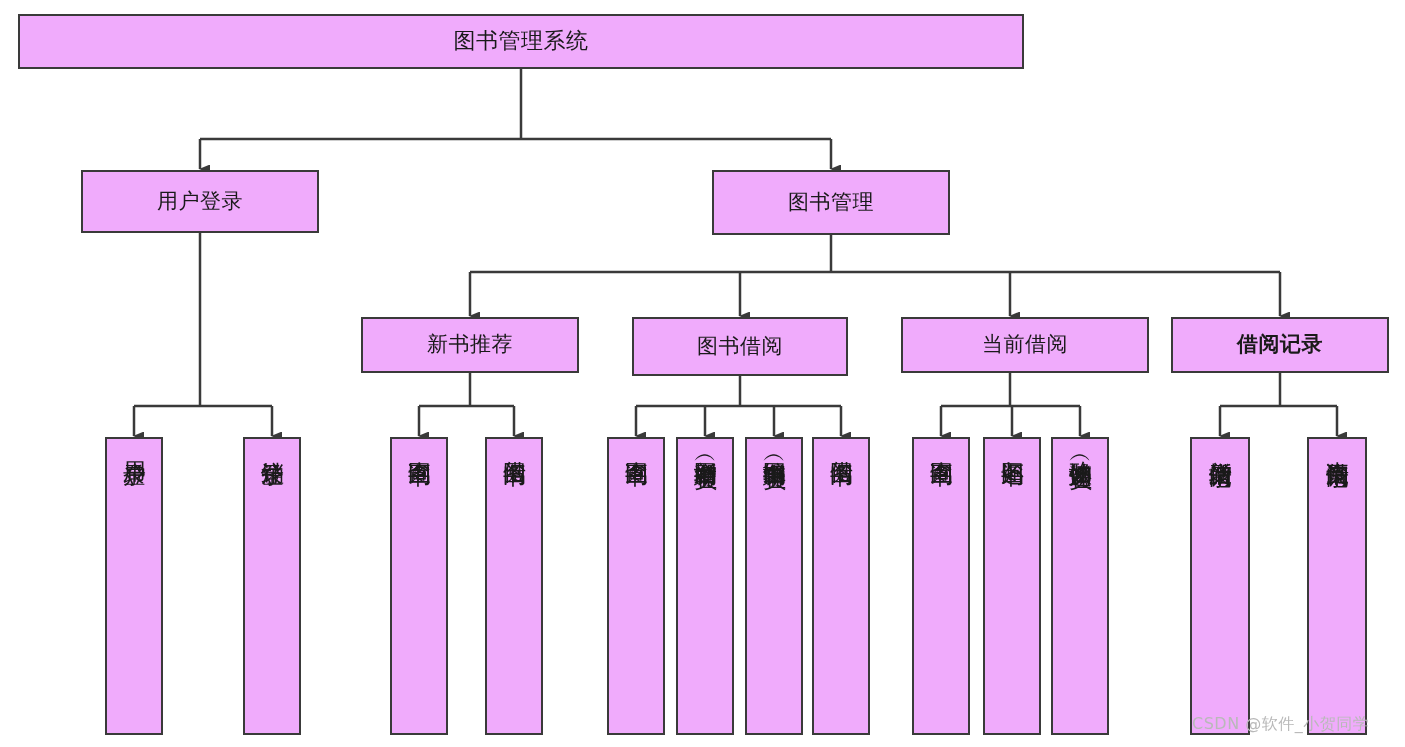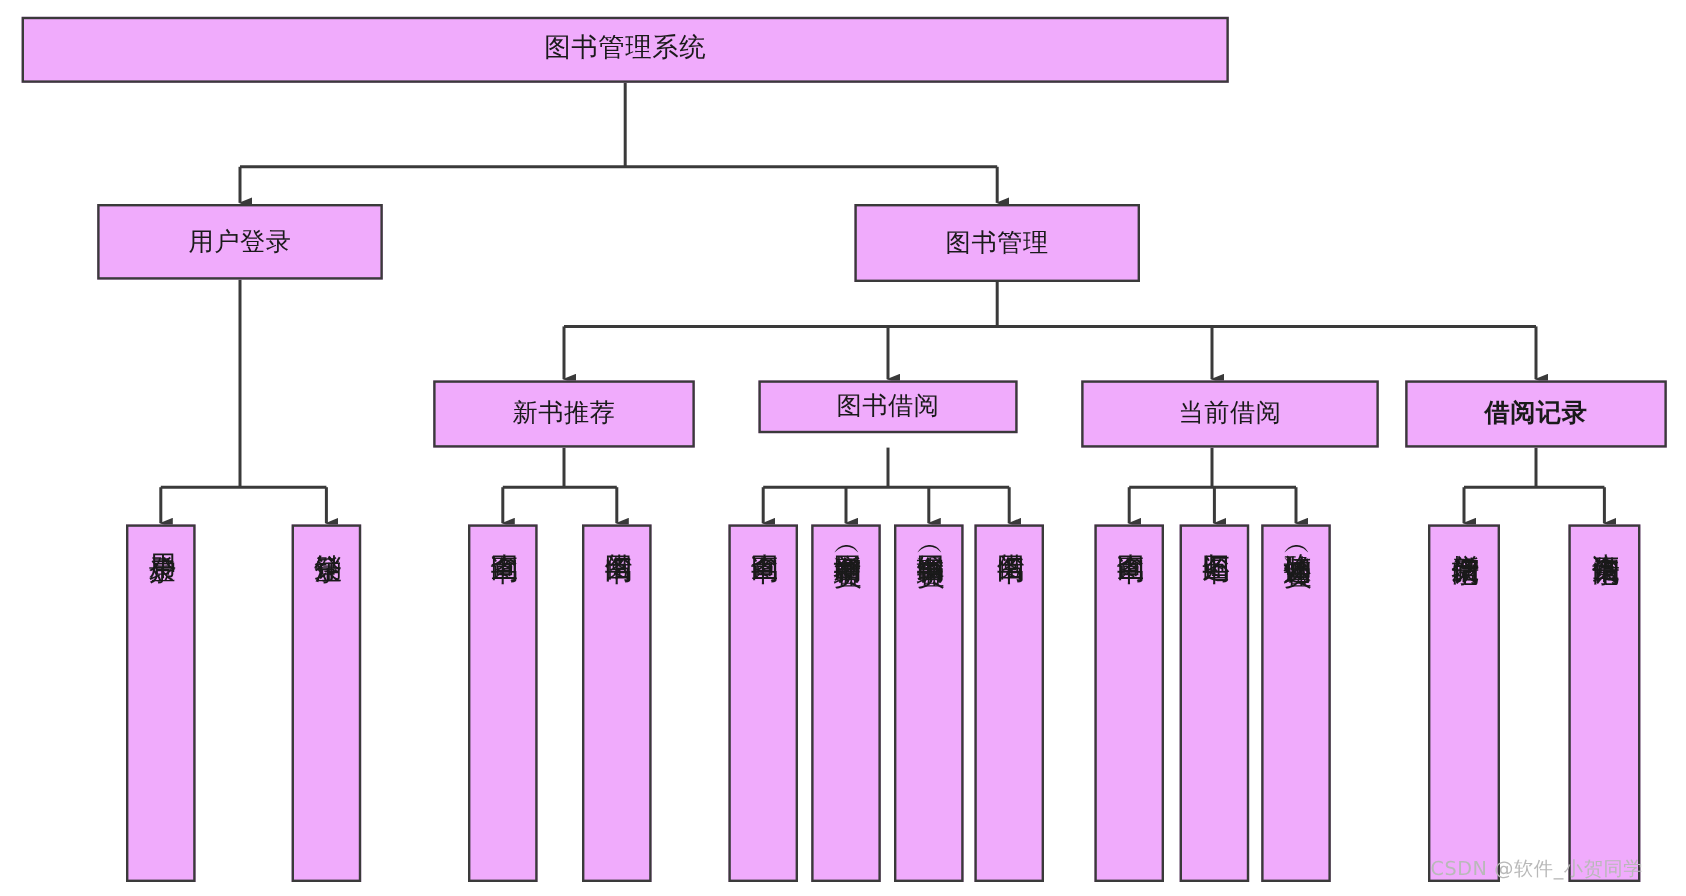--- a/index.html
+++ b/index.html
@@ -121,21 +121,21 @@
       </div>
       <div class="node horizontal" style="left: 81px; top: 170px; width: 238px; height: 63px;">
         <span class="node-label">用户登录</span>
       </div>
       <div class="node horizontal" style="left: 712px; top: 170px; width: 238px; height: 65px;">
         <span class="node-label">图书管理</span>
       </div>
       <div class="node horizontal" style="left: 361px; top: 317px; width: 218px; height: 56px;">
         <span class="node-label">新书推荐</span>
       </div>
-      <div class="node horizontal" style="left: 632px; top: 317px; width: 216px; height: 44px;">
+      <div class="node horizontal" style="left: 632px; top: 317px; width: 216px; height: 59px;">
         <span class="node-label">图书借阅</span>
       </div>
       <div class="node horizontal" style="left: 901px; top: 317px; width: 248px; height: 56px;">
         <span class="node-label">当前借阅</span>
       </div>
       <div class="node horizontal" style="left: 1171px; top: 317px; width: 218px; height: 56px; font-weight: bold;">
         <span class="node-label">借阅记录</span>
       </div>
       <div class="node vertical" style="left: 105px; top: 437px; width: 58px; height: 298px;">
         <span class="node-label">用户登录</span>

